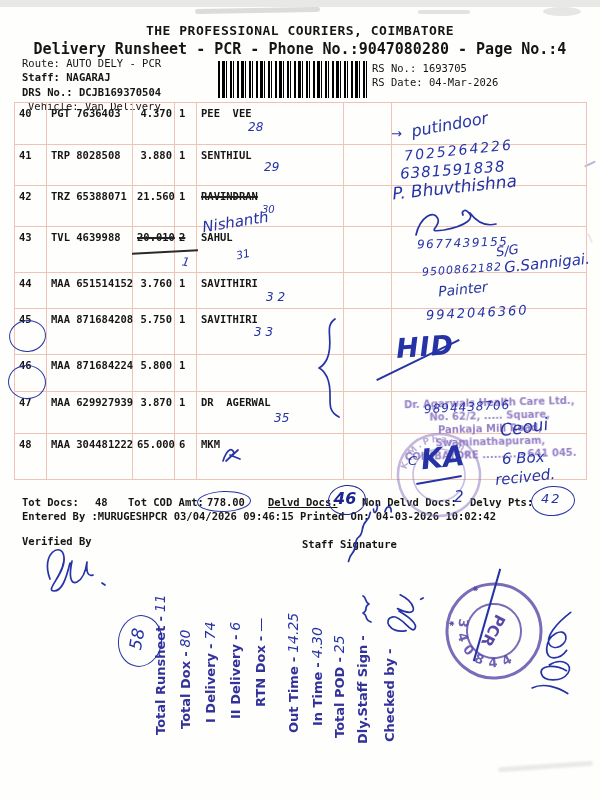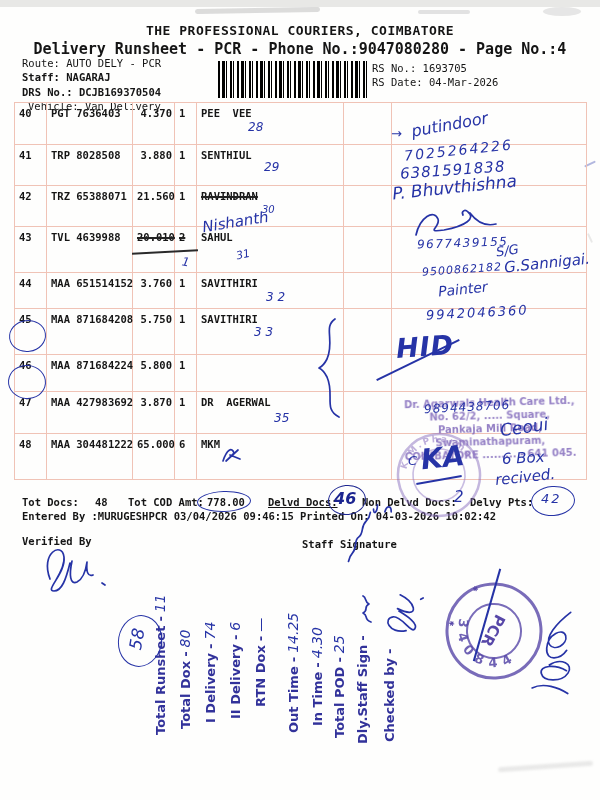--- a/index.html
+++ b/index.html
@@ -145,21 +145,21 @@
       <td>46</td>
           <td>MAA 871684224</td>
           <td class="wt">5.800</td>
           <td class="pc">1</td>
           <td></td>
           <td></td>
           <td></td>
     </tr>
     <tr style="height:42px">
       <td>47</td>
-          <td>MAA 427983692</td>
+          <td>MAA 629927939</td>
           <td class="wt">3.870</td>
           <td class="pc">1</td>
           <td>DR  AGERWAL</td>
           <td></td>
           <td></td>
     </tr>
     <tr style="height:46px">
       <td>48</td>
           <td>MAA 304481222</td>
           <td class="wt">65.000</td>

